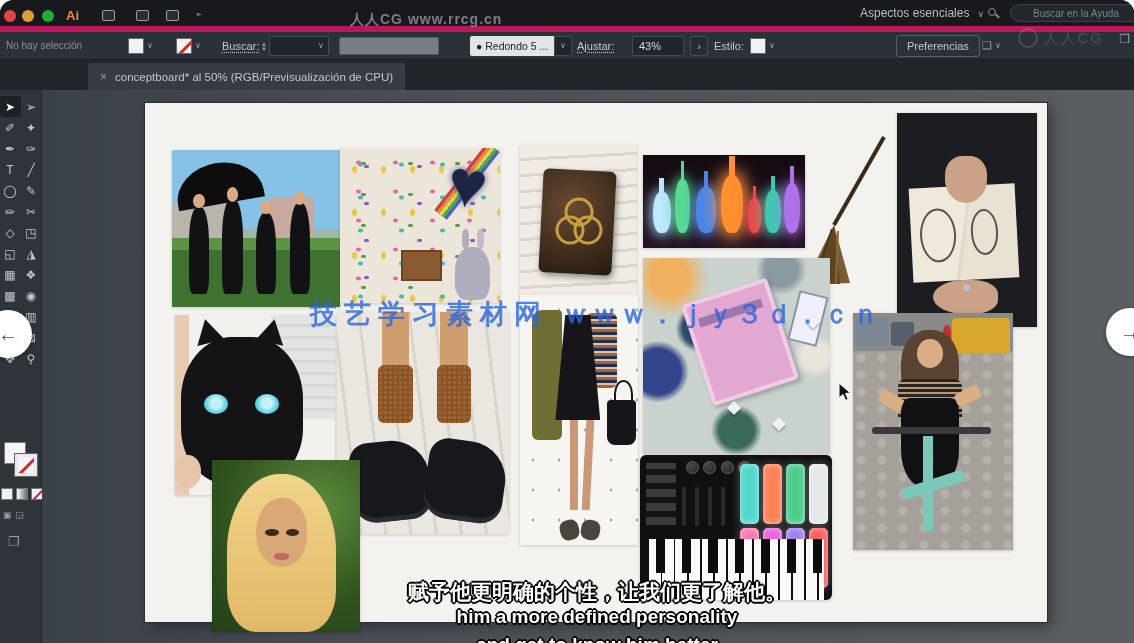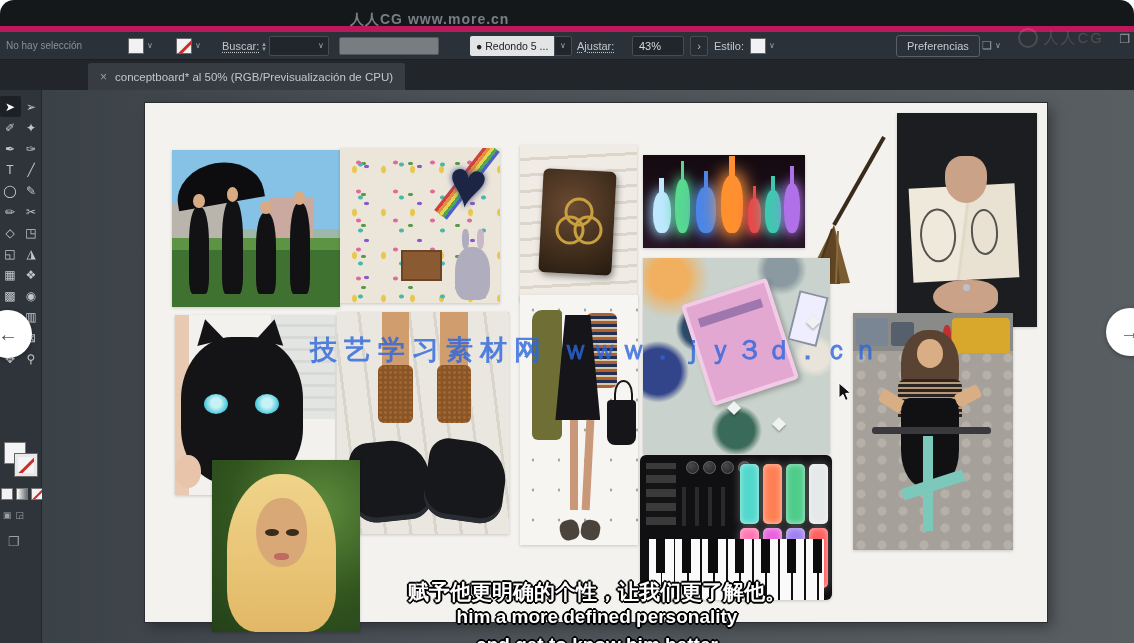--- a/index.html
+++ b/index.html
@@ -295,21 +295,21 @@
   
   .cursor { position:absolute; left:796px; top:292px; z-index:5; }
 
   
   .ai-badge { position:absolute; left:18px; top:26px; width:120px; height:47px; z-index:9;
     border:3px solid rgba(248,248,248,.9); border-radius:9px; display:flex;
     align-items:center; justify-content:center; color:#fafafa; font-size:30px;
     font-weight:bold; text-shadow:0 1px 2px rgba(0,0,0,.4); letter-spacing:1px; }
   .wm-top { position:absolute; left:350px; top:11px; z-index:9; color:#8a9097;
     font-size:14px; font-weight:bold; letter-spacing:1px; opacity:.85; }
-  .wm-mid { position:absolute; left:310px; top:332px; z-index:6; color:#2b66dd;
+  .wm-mid { position:absolute; left:310px; top:296px; z-index:6; color:#2b66dd;
     font-size:27px; font-weight:bold; opacity:.8; white-space:nowrap;
     font-family:"DejaVu Sans", sans-serif; }
   .wm-mid .site { letter-spacing:7px; }
   .wm-mid .url { letter-spacing:2px; margin-left:14px; }
   .subtitle { position:absolute; z-index:8; left:50%; transform:translateX(-50%);
     margin-left:30px; color:#fff; font-weight:bold; white-space:nowrap; text-align:center;
     text-shadow:-2px 0 #000,2px 0 #000,0 -2px #000,0 2px #000,-1px -1px #000,
       1px 1px #000,-1px 1px #000,1px -1px #000; }
   .sub1 { top:578px; font-size:21px; font-family:"DejaVu Sans", sans-serif; }
   .sub2 { top:606px; font-size:19px; }
@@ -317,20 +317,33 @@
   .navbtn { position:absolute; z-index:10; width:48px; height:48px; border-radius:50%;
     background:#fff; box-shadow:0 1px 4px rgba(0,0,0,.35); display:flex; align-items:center;
     justify-content:center; color:#555; font-size:20px; }
   .nav-prev { left:-16px; top:310px; } .nav-next { right:-20px; top:308px; }
 </style>
 </head>
 <body>
 
 <div class="frame">
 
+  <div class="menubar">
+    <span class="tl red"></span>
+    <span class="tl yel"></span>
+    <span class="tl grn"></span>
+    <span class="ai-logo">Ai</span>
+    <span class="mb-ico" style="left:102px"></span>
+    <span class="mb-ico" style="left:136px"></span>
+    <span class="mb-ico" style="left:166px"></span>
+    <span class="mb-ico" style="left:192px;border:none;background:transparent">➣</span>
+    <span class="workspace"><span>Aspectos esenciales</span><span class="car">∨</span></span>
+    <span class="mag"></span>
+    <input class="searchbox" placeholder="Buscar en la Ayuda" style="">
+  </div>
 
   <div class="controlbar">
     <div class="cb nosel">No hay selección</div>
     <div class="cb" style="left:128px">
       <span class="sw"></span>
       <span class="chev">∨</span>
     </div>
     <div class="cb" style="left:176px">
       <span class="sw none"></span>
       <span class="chev">∨</span>
@@ -581,21 +594,21 @@
         <span class="frame1"></span>
           <span class="frame2"></span>
       </div>
 
       <svg class="cursor" width="14" height="20" viewBox="0 0 14 20">
         <path d="M1,1 L1,16 L5,12.5 L7.6,18.5 L10.2,17.3 L7.6,11.5 L12.5,11 Z" fill="#111" stroke="#fff" stroke-width="1"></path>
       </svg>
     </div>
   </div>
 
-  <div class="wm-top">人人CG www.more.cn</div>
+  <div class="wm-top">人人CG www.rrcg.cn</div>
   <div class="wm-mid">
     <span class="site">技艺学习素材网</span><span class="url">ｗｗｗ．ｊｙ３ｄ．ｃｎ</span>
   </div>
   <div class="subtitle sub1">赋予他更明确的个性，让我们更了解他。</div>
   <div class="subtitle sub2">him a more defined personality</div>
   <div class="subtitle sub3">and get to know him better</div>
   <div class="navbtn nav-prev">←</div>
   <div class="navbtn nav-next">→</div>
 </div>
 

